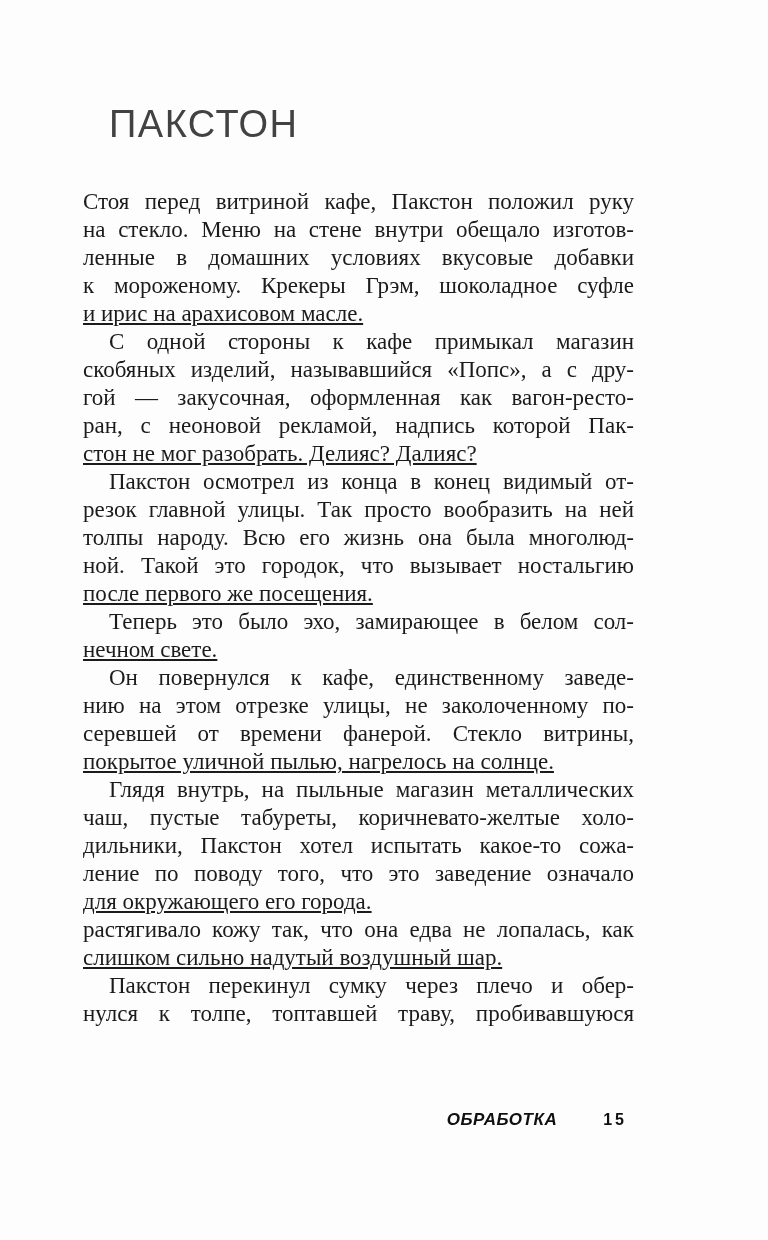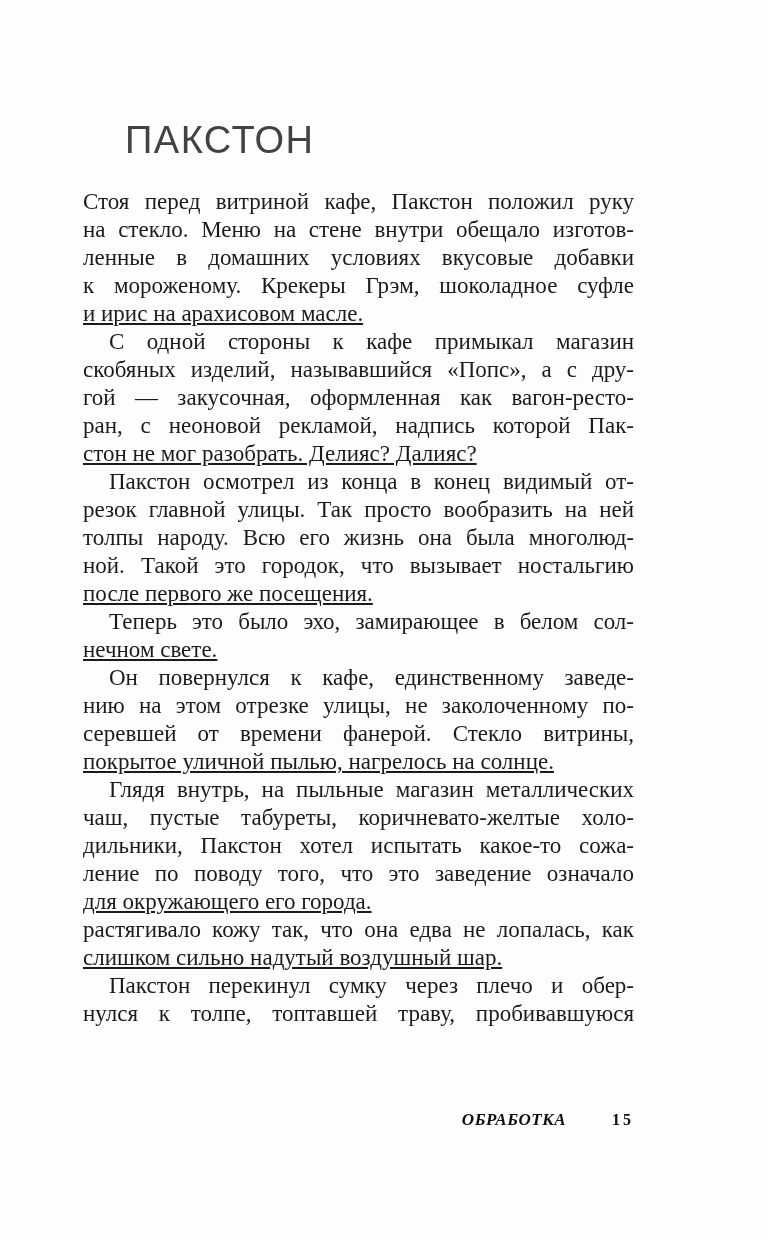--- a/index.html
+++ b/index.html
@@ -11,21 +11,21 @@
     width: 768px;
     height: 1240px;
     background: var(--bg-color, #fdfdfd);
     overflow: hidden;
     font-family: "Liberation Serif", "DejaVu Serif", serif;
   }
   .chapter-title {
     position: absolute;
     left: 109px;
     top: 104px;
-    margin: 16px;
+    margin: 0;
     font-family: "Liberation Sans", "DejaVu Sans", sans-serif;
     font-weight: 400;
     font-size: 38px;
     line-height: 1.1;
     letter-spacing: 1.5px;
     color: var(--title-color, #424242);
   }
   .body-text {
     position: absolute;
     left: 83px;
@@ -39,27 +39,27 @@
   .line {
     text-align: justify;
     text-align-last: justify;
     text-justify: inter-word;
     white-space: normal;
   }
   .line.lastline { text-align-last: left; text-decoration: underline; }
   .line.indent { text-indent: 26px; }
   .footer {
     position: absolute;
-    left: 83px;
+    left: 76px;
     top: 1110px;
     width: 551px;
     display: flex;
     justify-content: flex-end;
     align-items: baseline;
-    font-family: Liberation Serif, serif;
+    font-family: Liberation Sans, sans-serif;
     color: var(--footer-color, #101010);
   }
   .running-title {
     font-style: italic;
     font-weight: 700;
     font-size: 17px;
     letter-spacing: 0.5px;
   }
   .page-number {
     margin-left: 46px;

